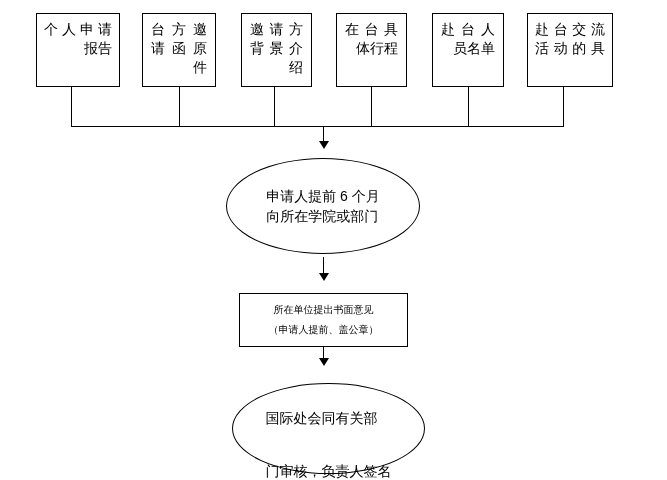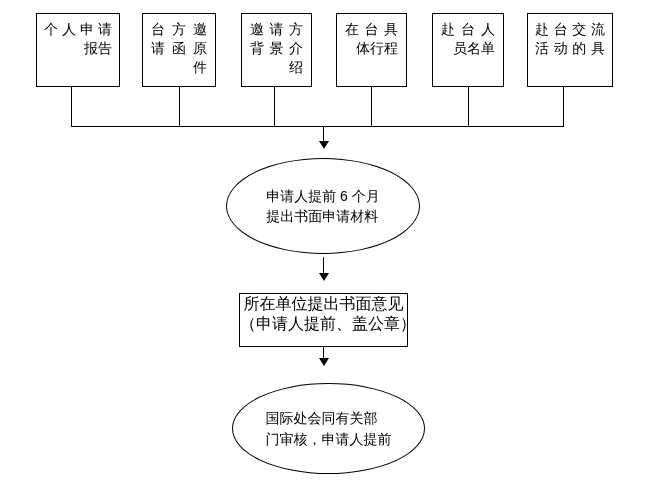--- a/index.html
+++ b/index.html
@@ -25,25 +25,25 @@
     border-top:8px solid #000;
   }
   
   .ellipse{
     position:absolute;border:1px solid #000;border-radius:50%;
     box-sizing:border-box;display:flex;align-items:center;justify-content:center;
     font-size:14px;background:#fff;
   }
   .etext{text-align:left;}
   .etext div{line-height:20px;white-space:pre;}
-  .e2 .etext div{line-height:21px;}
+  .e2 .etext div{line-height:21px;margin-top:32px;}
   .rectnode{
     position:absolute;border:1px solid #000;box-sizing:border-box;
-    display:flex;flex-direction:column;
-    text-align:center;font-size:16px;background:#fff;
+    display:flex;flex-direction:column;justify-content:center;
+    text-align:center;font-size:10px;background:#fff;
   }
   .rectnode div{line-height:20px;white-space:pre;}
 </style>
 </head>
 <body>
 
 <div class="stage">
 
   <div class="tbox" style="left:36px;width:84px;padding:6px 7px;">
     <div class="bl spread"><span>个</span><span>人</span><span>申</span><span>请</span></div>
@@ -84,35 +84,35 @@
   <div class="vline" style="left:468px;top:87px;height:40px;"></div>
   <div class="vline" style="left:563px;top:87px;height:40px;"></div>
   <div class="hline" style="left:71px;top:126px;width:493px;"></div>
 
   <div class="vline" style="left:323px;top:127px;height:15px;"></div>
   <div class="ahead" style="left:319px;top:141px;"></div>
 
   <div class="ellipse" style="left:226px;top:158px;width:194px;height:96px;">
     <div class="etext">
       <div>申请人提前 6 个月</div>
-      <div>提出书面申请材料</div>
+      <div>向所在学院或部门</div>
     </div>
   </div>
 
   <div class="vline" style="left:323px;top:257px;height:17px;"></div>
   <div class="ahead" style="left:319px;top:273px;"></div>
 
   <div class="rectnode" style="left:239px;top:293px;width:169px;height:54px;">
     <div>所在单位提出书面意见</div>
     <div>（申请人提前、盖公章）</div>
   </div>
 
   <div class="vline" style="left:323px;top:347px;height:12px;"></div>
   <div class="ahead" style="left:319px;top:358px;"></div>
 
   <div class="ellipse e2" style="left:232px;top:383px;width:193px;height:91px;">
     <div class="etext">
       <div>国际处会同有关部</div>
-      <div>门审核，申请人提前</div>
+      <div>门审核，负责人签名</div>
     </div>
   </div>
 
 </div>
 
 </body></html>

